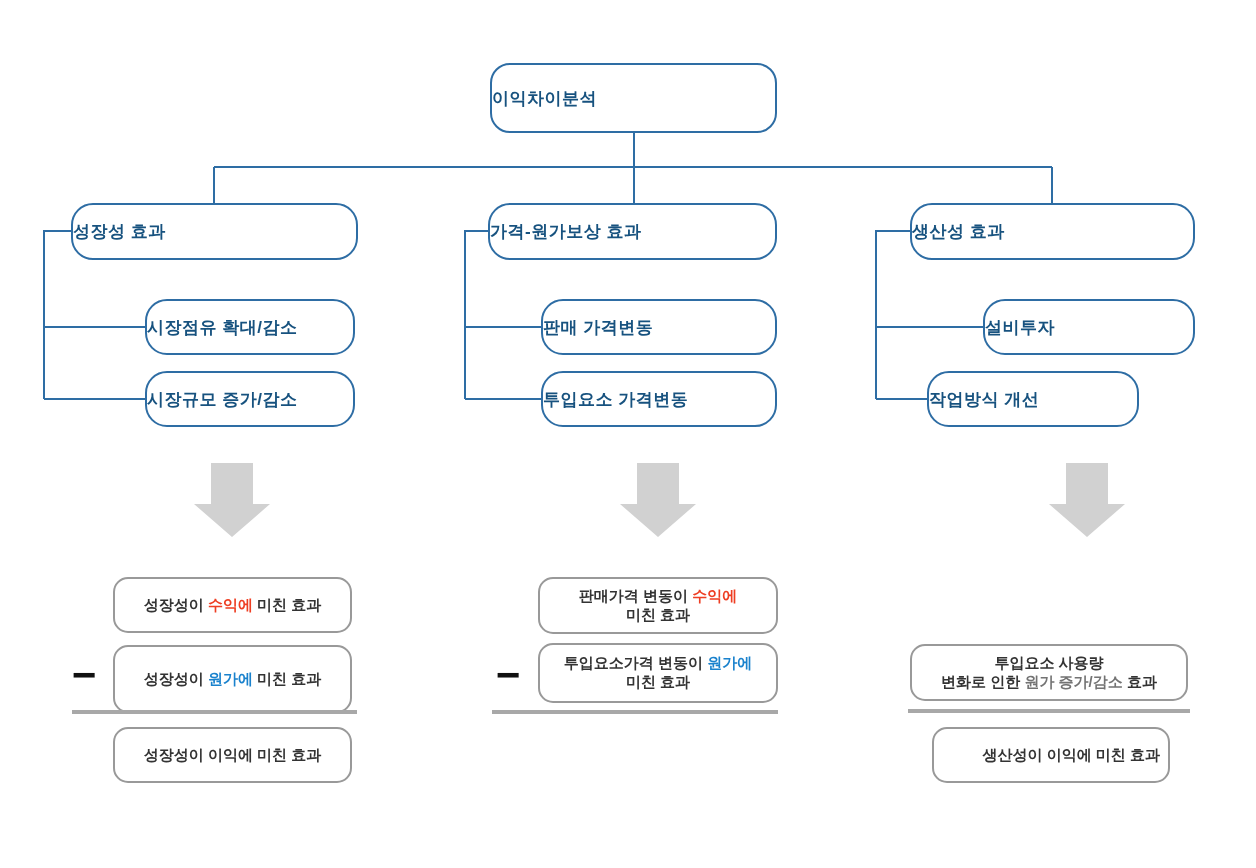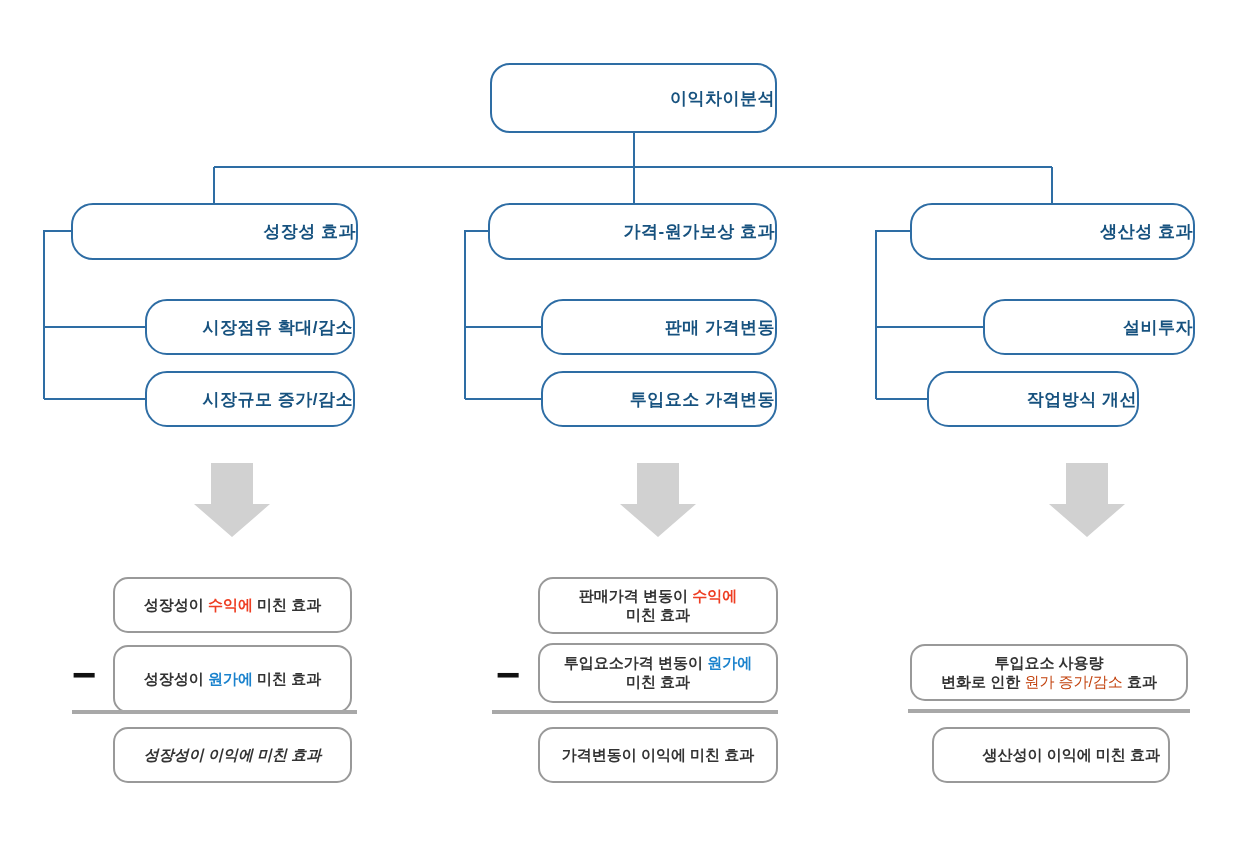--- a/index.html
+++ b/index.html
@@ -22,42 +22,42 @@
   .arrow{fill:var(--arrow-fill);}
 
   .bnode{
     position:absolute;
     background:#ffffff;
     border:2px solid var(--node-border);
     border-radius:22px;
     color:var(--node-text);
     font-weight:700;
     font-size:17px;
-    display:flex;align-items:center;justify-content:flex-end;
+    display:flex;align-items:center;justify-content:flex-start;
     text-align:center;
     box-sizing:border-box;
     letter-spacing:0.5px;
   }
   .gbox{
     position:absolute;
     background:#ffffff;
     border:2px solid var(--gray-border);
     border-radius:15px;
     color:var(--gray-text);
     font-weight:700;
     font-size:15px;
     line-height:1.25;
     display:flex;align-items:center;justify-content:center;
     text-align:center;
     box-sizing:border-box;
     padding:4px 8px;
   }
   .hl-red{color:var(--hl-red);}
   .hl-blue{color:var(--hl-blue);}
-  .hl-bold{font-weight:400;color:#c2410c;}
+  .hl-bold{font-weight:700;color:#737373;}
   .soft{font-weight:600;}
   .minus{
     position:absolute;
     color:var(--minus);
     font-weight:900;
     font-size:42px;
     line-height:1;
     display:flex;align-items:center;justify-content:center;
   }
   .divider{
@@ -74,21 +74,21 @@
   .ch-0-0{left:145px;top:299px;width:210px;height:56px;}
   .ch-0-1{left:145px;top:371px;width:210px;height:56px;}
   .ch-1-0{left:541px;top:299px;width:236px;height:56px;}
   .ch-1-1{left:541px;top:371px;width:236px;height:56px;}
   .ch-2-0{left:983px;top:299px;width:212px;height:56px;}
   .ch-2-1{left:927px;top:371px;width:212px;height:56px;}
 
   
   .f0-b1{left:113px;top:577px;width:239px;height:56px;}
   .f0-b2{left:113px;top:645px;width:239px;height:68px;}
-  .f0-r {left:113px;top:727px;width:239px;height:56px;font-style:italic;}
+  .f0-r {left:113px;top:727px;width:239px;height:56px;}
   .f1-b1{left:538px;top:577px;width:240px;height:57px;}
   .f1-b2{left:538px;top:643px;width:240px;height:60px;}
   .f1-r {left:538px;top:727px;width:240px;height:56px;}
   .f2-b1{left:910px;top:644px;width:278px;height:57px;}
   .f2-r {left:932px;top:727px;width:238px;height:56px;justify-content:flex-end;}
 
   .minus-0{left:62px; top:655px;width:44px;height:40px;}
   .minus-1{left:486px;top:655px;width:44px;height:40px;}
 
   .div-0{left:72px; top:710px;width:285px;}
@@ -161,23 +161,20 @@
   <div class="gbox f1-b1">
     <div><span>판매가격 변동이 </span><span class="hl-red">수익에</span><br><span>미친 효과</span></div>
   </div>
   <div class="minus minus-1">
     <span>−</span>
   </div>
   <div class="gbox f1-b2">
     <div><span>투입요소가격 변동이 </span><span class="hl-blue">원가에</span><br><span>미친 효과</span></div>
   </div>
   <div class="divider div-1"></div>
-  <div class="gbox f1-r">
-    <span>가격변동이 이익에 미친 효과</span>
-  </div>
 
   <div class="gbox f2-b1">
     <div><span class="soft">투입요소 사용량</span><br><span class="soft">변화로 인한 </span><span class="hl-bold">원가 증가/감소</span><span class="soft"> 효과</span></div>
   </div>
   <div class="divider div-2"></div>
   <div class="gbox f2-r">
     <span>생산성이 이익에 미친 효과</span>
   </div>
 
 </div>

